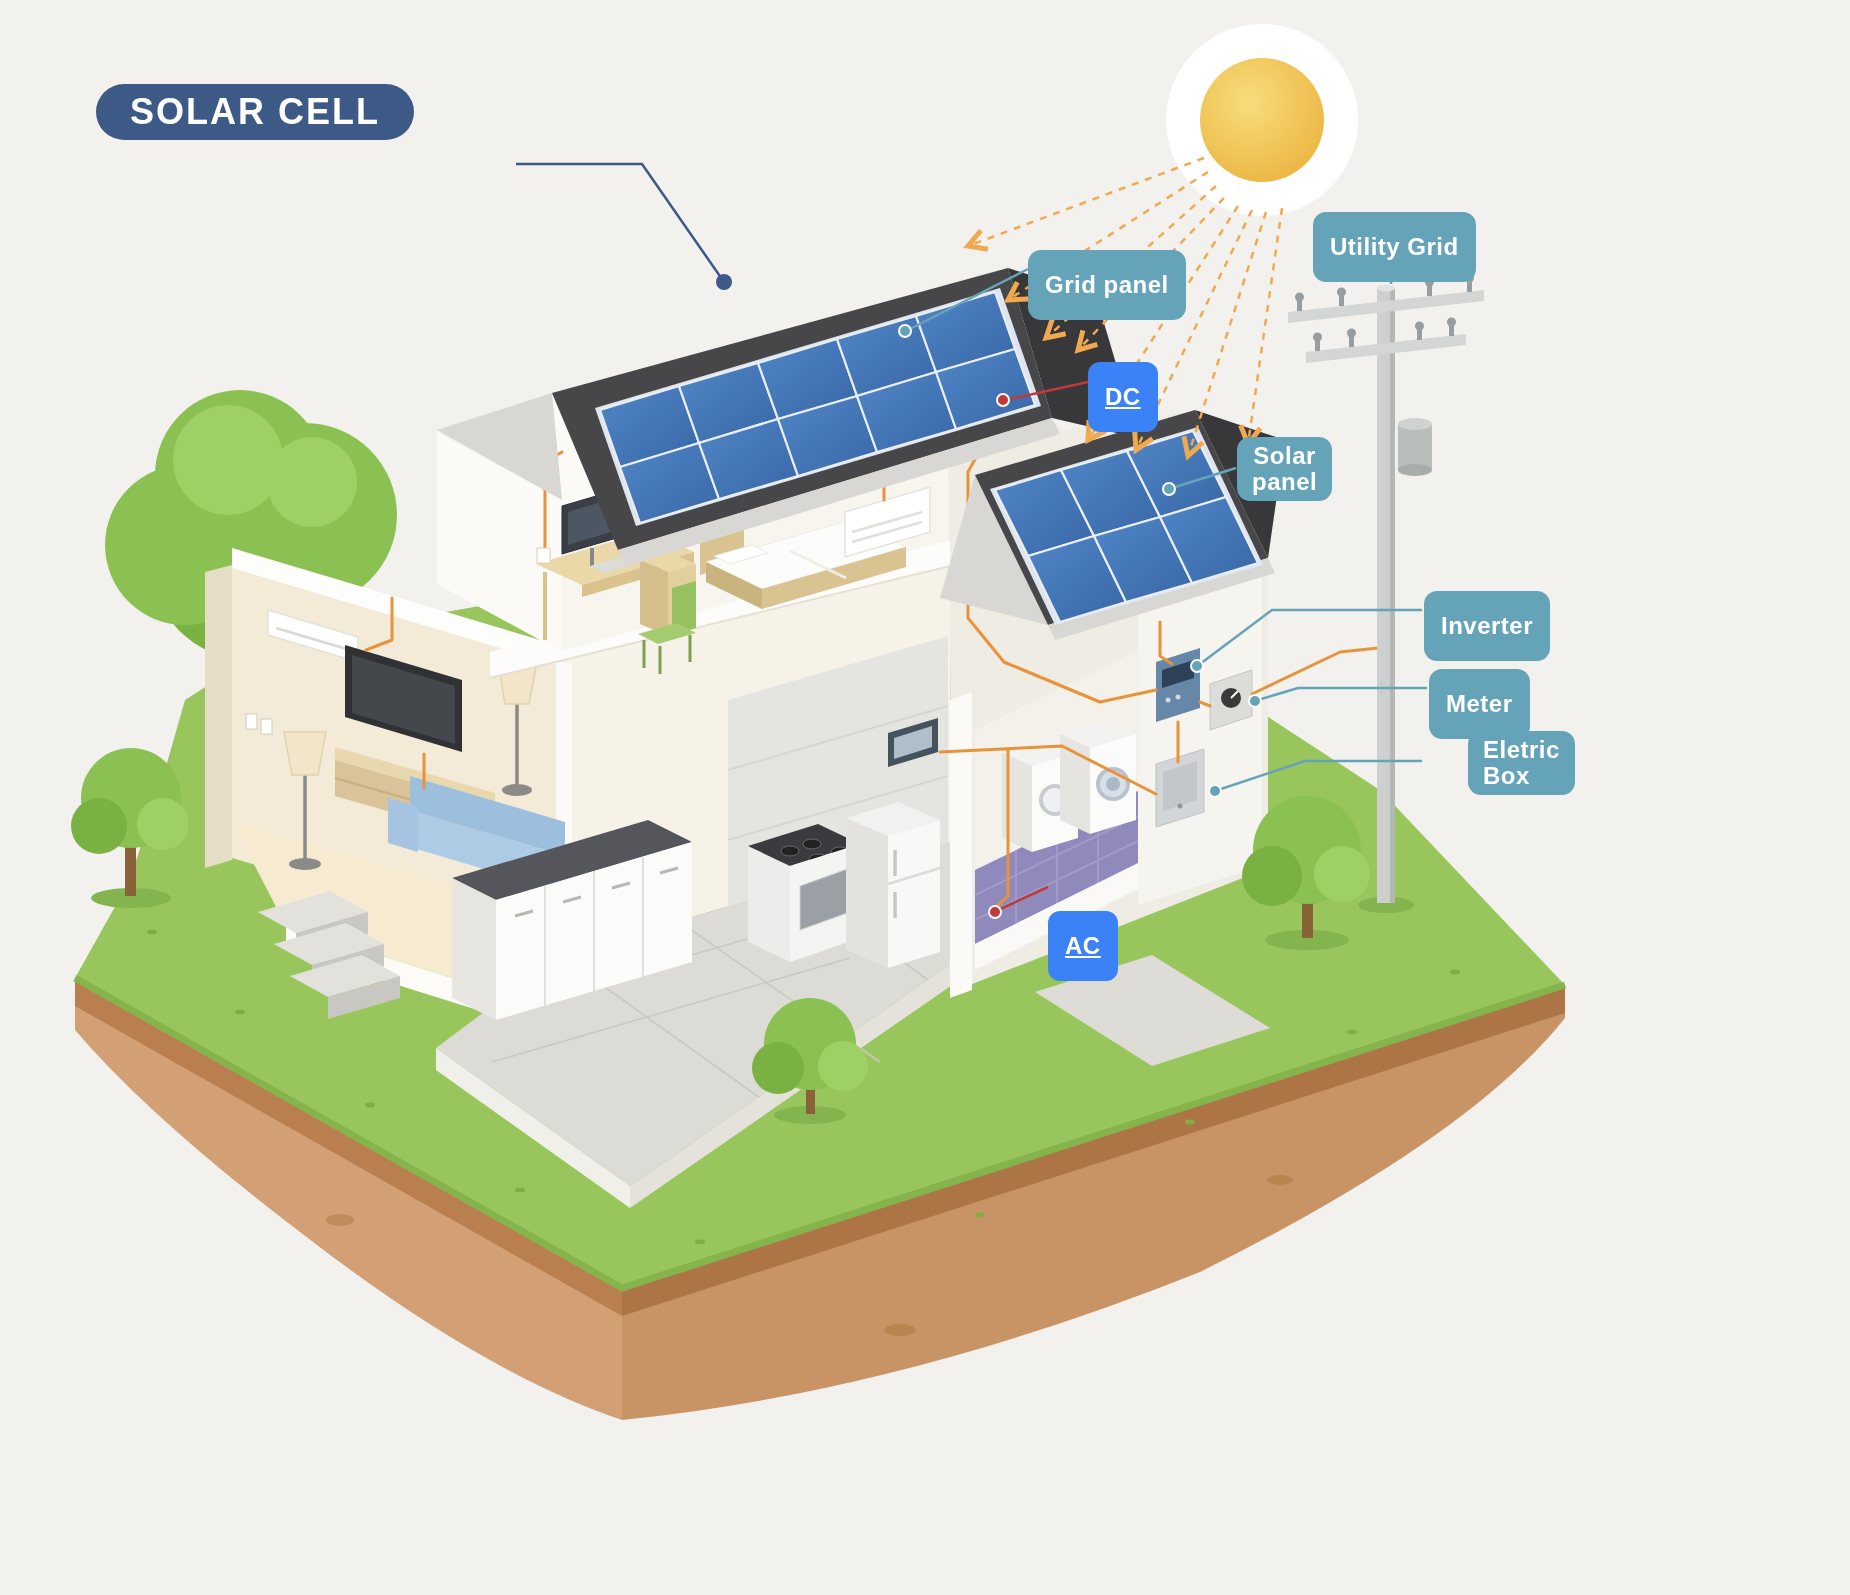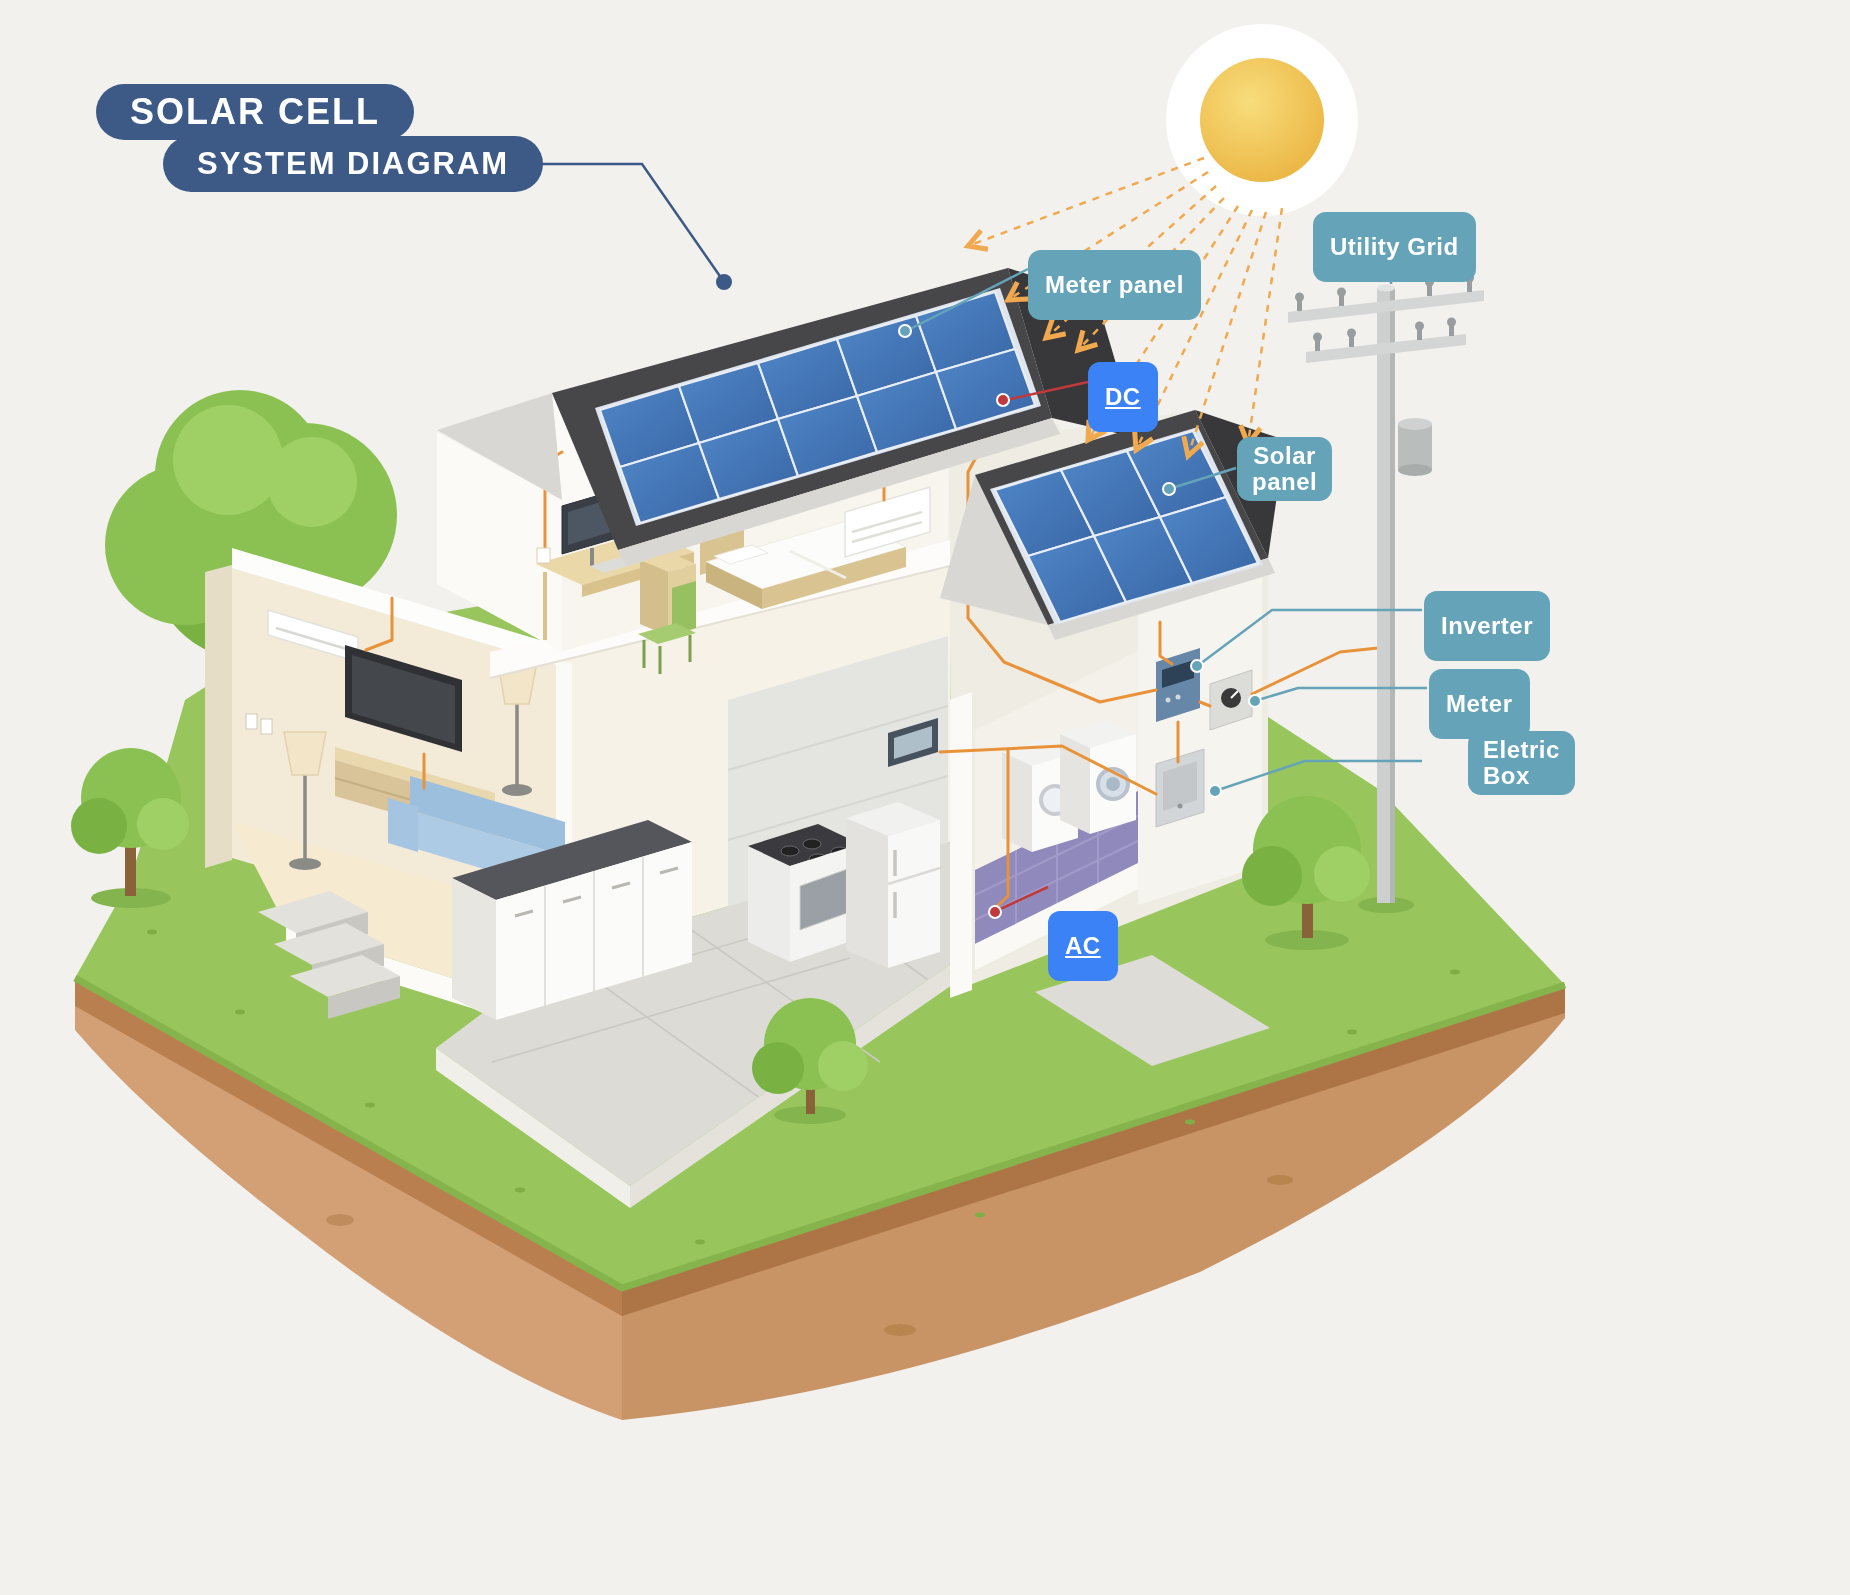--- a/index.html
+++ b/index.html
@@ -439,24 +439,23 @@
       <circle cx="1215" cy="791" r="6" fill="#64a3b8" stroke="#ffffff" stroke-width="2"></circle>
     </g>
     <g>
       <line x1="1048" y1="887" x2="998" y2="910" stroke="#c0393b" stroke-width="2.5"></line>
       <circle cx="995" cy="912" r="6" fill="#c0393b" stroke="#ffffff" stroke-width="2"></circle>
     </g>
   </g>
 </svg>
 
 <div class="pill" style="left:96px;top:84px">SOLAR CELL</div>
-<div class="pill title2" style="left:163px;top:136px">SYSTEM DIAGRAM</div>
 
 <div class="tag" style="left:1313px;top:212px">Utility Grid</div>
-<div class="tag" style="left:1028px;top:250px">Meter panel</div>
+<div class="tag" style="left:1028px;top:250px">Grid panel</div>
 <div class="tag red" style="left:1088px;top:362px">DC</div>
 <div class="tag multi" style="left:1237px;top:437px">
   <span>Solar</span>
   <span>panel</span>
 </div>
 <div class="tag" style="left:1424px;top:591px">Inverter</div>
 <div class="tag" style="left:1429px;top:669px">Meter</div>
 <div class="tag multi left" style="left:1424px;top:731px">
   <span>Eletric</span>
   <span>Box</span>

